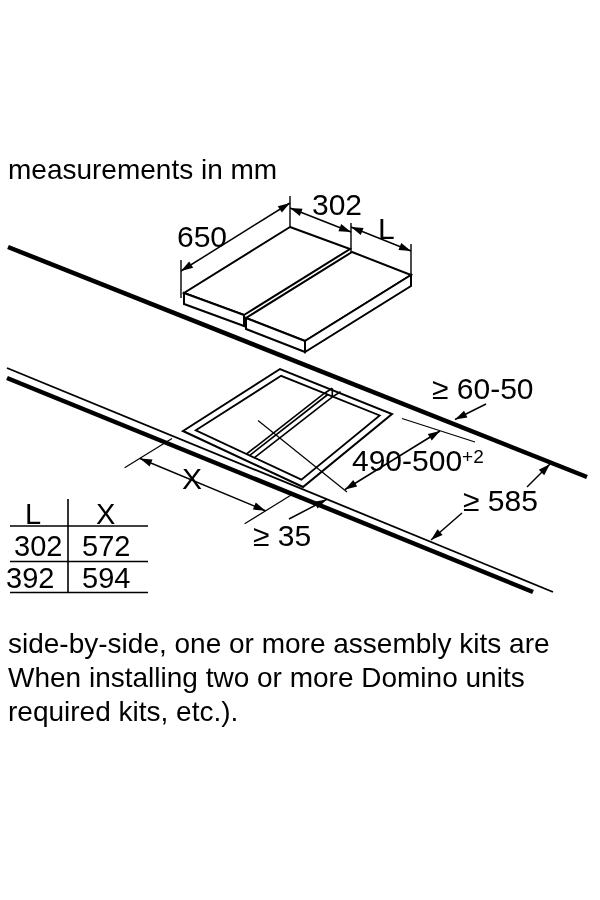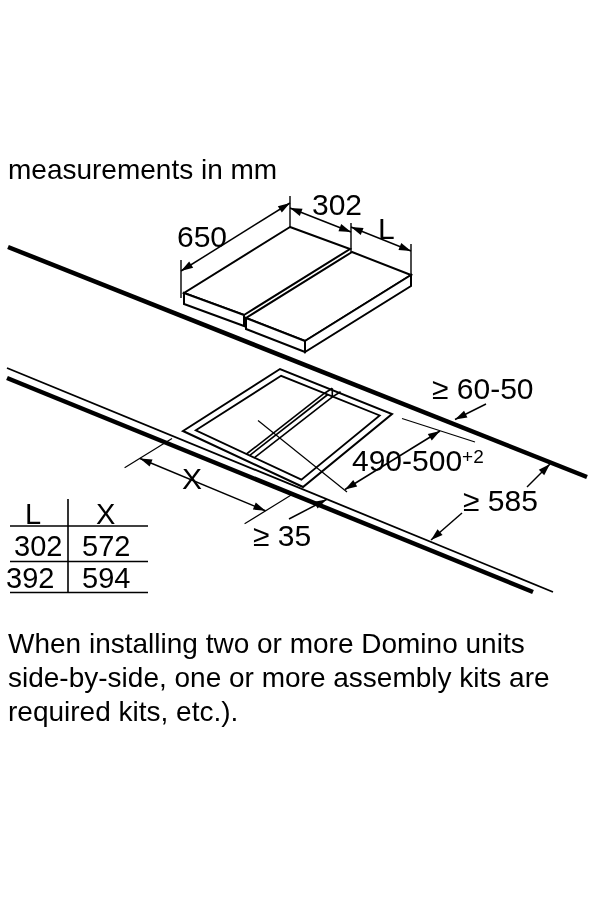--- a/index.html
+++ b/index.html
@@ -96,18 +96,18 @@
   <div class="lbl" style="left:234px;top:521px;margin-left:19px;">≥ 35</div>
 
   <div class="tcell" style="left:25px;top:500px;">L</div>
   <div class="tcell" style="left:96px;top:500px;">X</div>
   <div class="tcell" style="left:14px;top:532px;">302</div>
   <div class="tcell" style="left:82px;top:532px;">572</div>
   <div class="tcell" style="left:6px;top:564px;">392</div>
   <div class="tcell" style="left:82px;top:564px;">594</div>
 
   <div class="note">
+    <div>side-by-side, one or more assembly kits are</div>
     <div>When installing two or more Domino units</div>
-    <div>side-by-side, one or more assembly kits are</div>
     <div>required kits, etc.).</div>
   </div>
 
 </div>
 
 </body></html>

